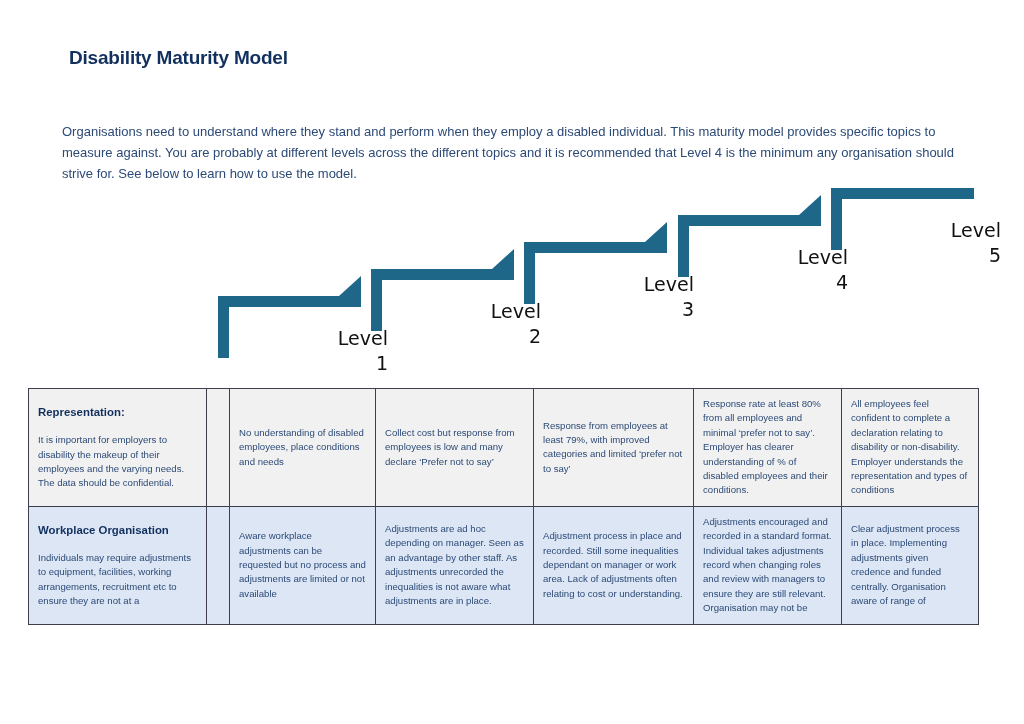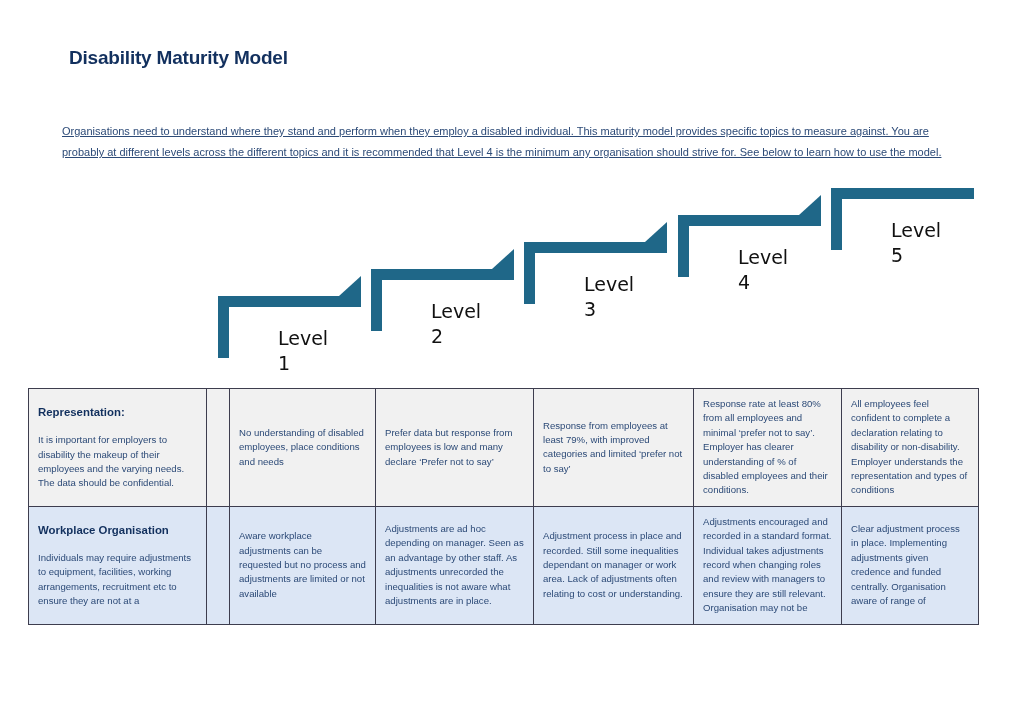--- a/index.html
+++ b/index.html
@@ -20,24 +20,23 @@
     font-size:19px;
     font-weight:bold;
     letter-spacing:-0.2px;
     color:#12305e;
     margin-left:7px;
   }
   #intro-paragraph {
     position:absolute;
     left:62px; top:121px;
     width:910px;
-    font-size:11px;
+    font-size:13px;
     line-height:21px;
     color:#2c4a77;
-    text-decoration:underline;
   }
 
   
   #staircase {
     position:absolute;
     left:0; top:178px;
     width:1024px; height:200px;
   }
   .step { position:absolute; }
   .riser {
@@ -57,21 +56,21 @@
     width:0; height:0;
     border-style:solid;
     border-width:0 0 20px 22px;
     border-color:transparent transparent #1f6788 transparent;
   }
   .step-label {
     position:absolute;
     font-size:19px;
     line-height:25px;
     color:#111111;
-    text-align:left;
+    text-align:right;
     width:110px;
     font-family:"DejaVu Sans", sans-serif;
   }
 
   
   #maturity-table {
     position:absolute;
     left:28px; top:388px;
     width:950px;
     border-collapse:collapse;
@@ -180,21 +179,21 @@
       <col style="width:137px">
     </colgroup>
     <tbody>
       <tr class="row-a">
         <td class="topic">
           <span class="topic-title">Representation:</span>
           <span class="topic-desc">It is important for employers to disability the makeup of their employees and the varying needs. The data should be confidential.</span>
         </td>
         <td class="gutter"></td>
         <td class="lvl">No understanding of disabled employees, place conditions and needs</td>
-        <td class="lvl">Prefer data but response from employees is low and many declare ‘Prefer not to say’</td>
+        <td class="lvl">Collect cost but response from employees is low and many declare ‘Prefer not to say’</td>
         <td class="lvl">Response from employees at least 79%, with improved categories and limited ‘prefer not to say’</td>
         <td class="lvl">Response rate at least 80% from all employees and minimal ‘prefer not to say’. Employer has clearer understanding of % of disabled employees and their conditions.</td>
         <td class="lvl">All employees feel confident to complete a declaration relating to disability or non-disability. Employer understands the representation and types of conditions</td>
       </tr>
       <tr class="row-b">
         <td class="topic">
           <span class="topic-title">Workplace Organisation</span>
           <span class="topic-desc">Individuals may require adjustments to equipment, facilities, working arrangements, recruitment etc to ensure they are not at a</span>
         </td>
         <td class="gutter"></td>

